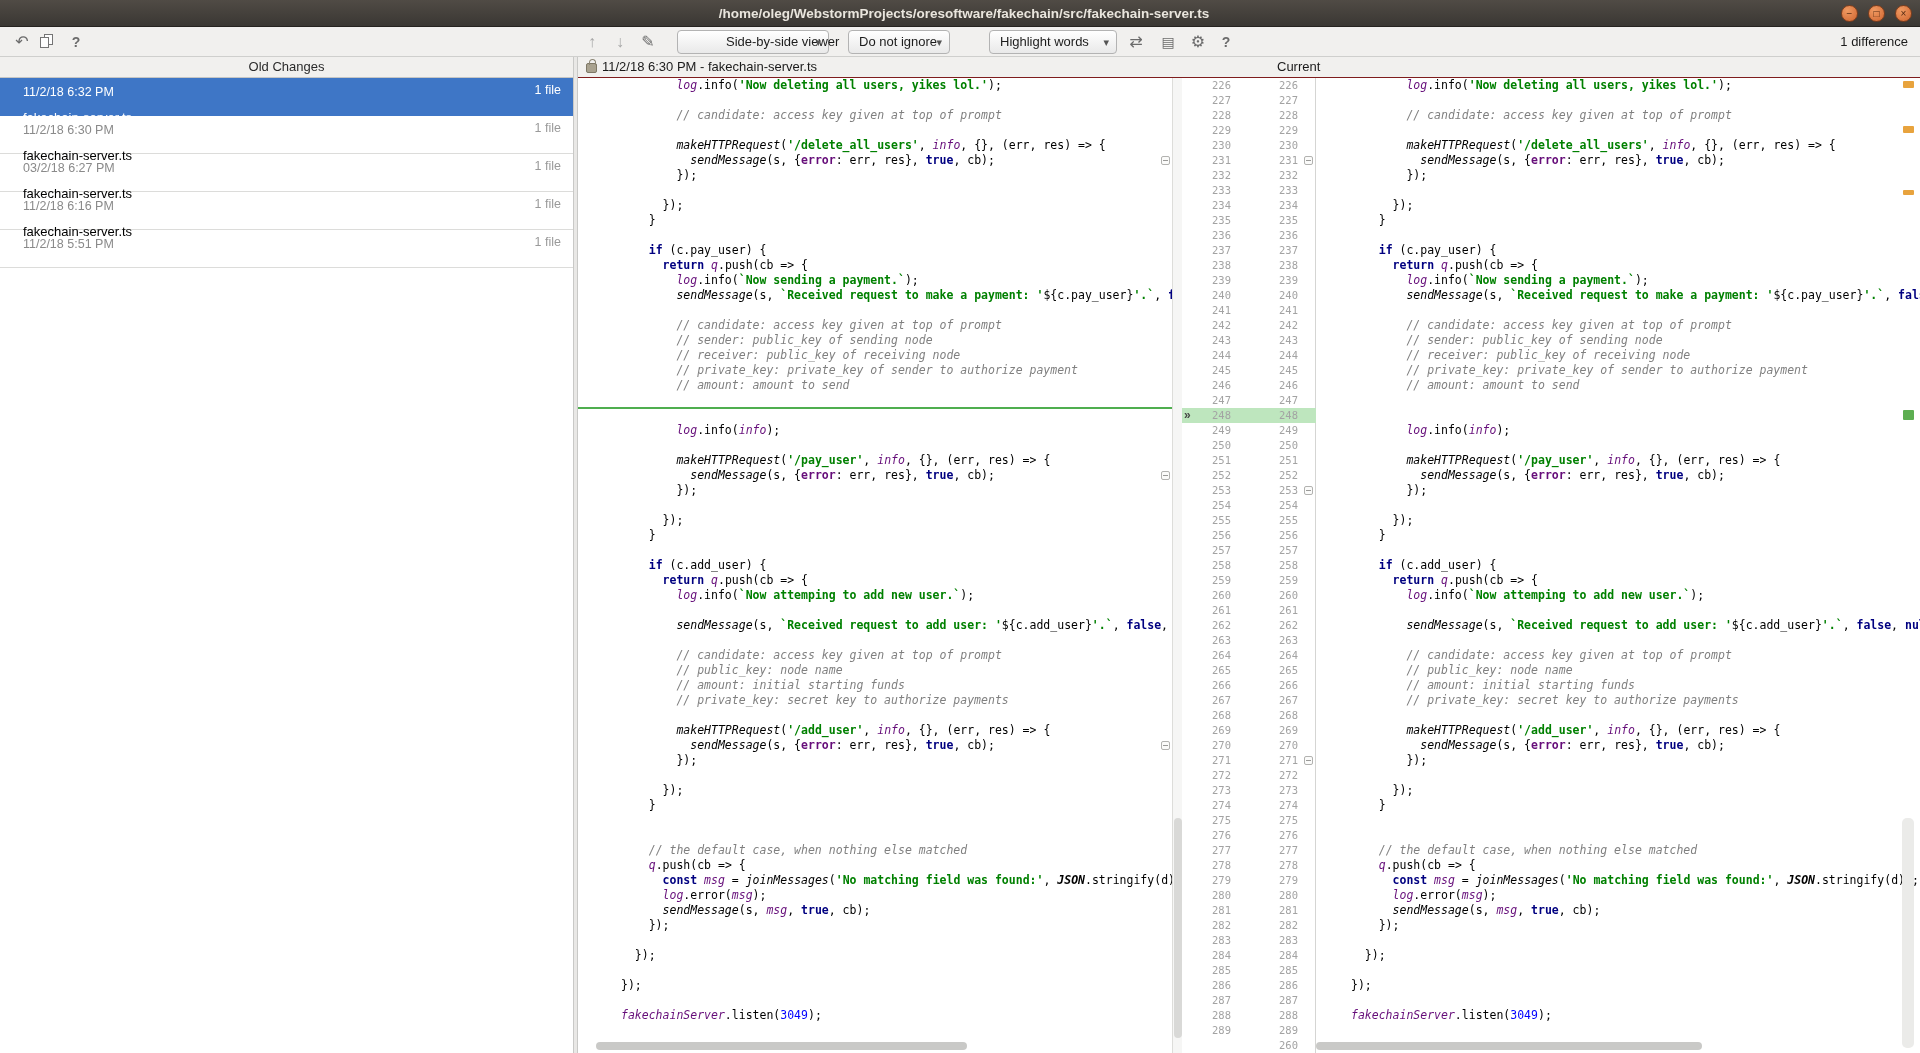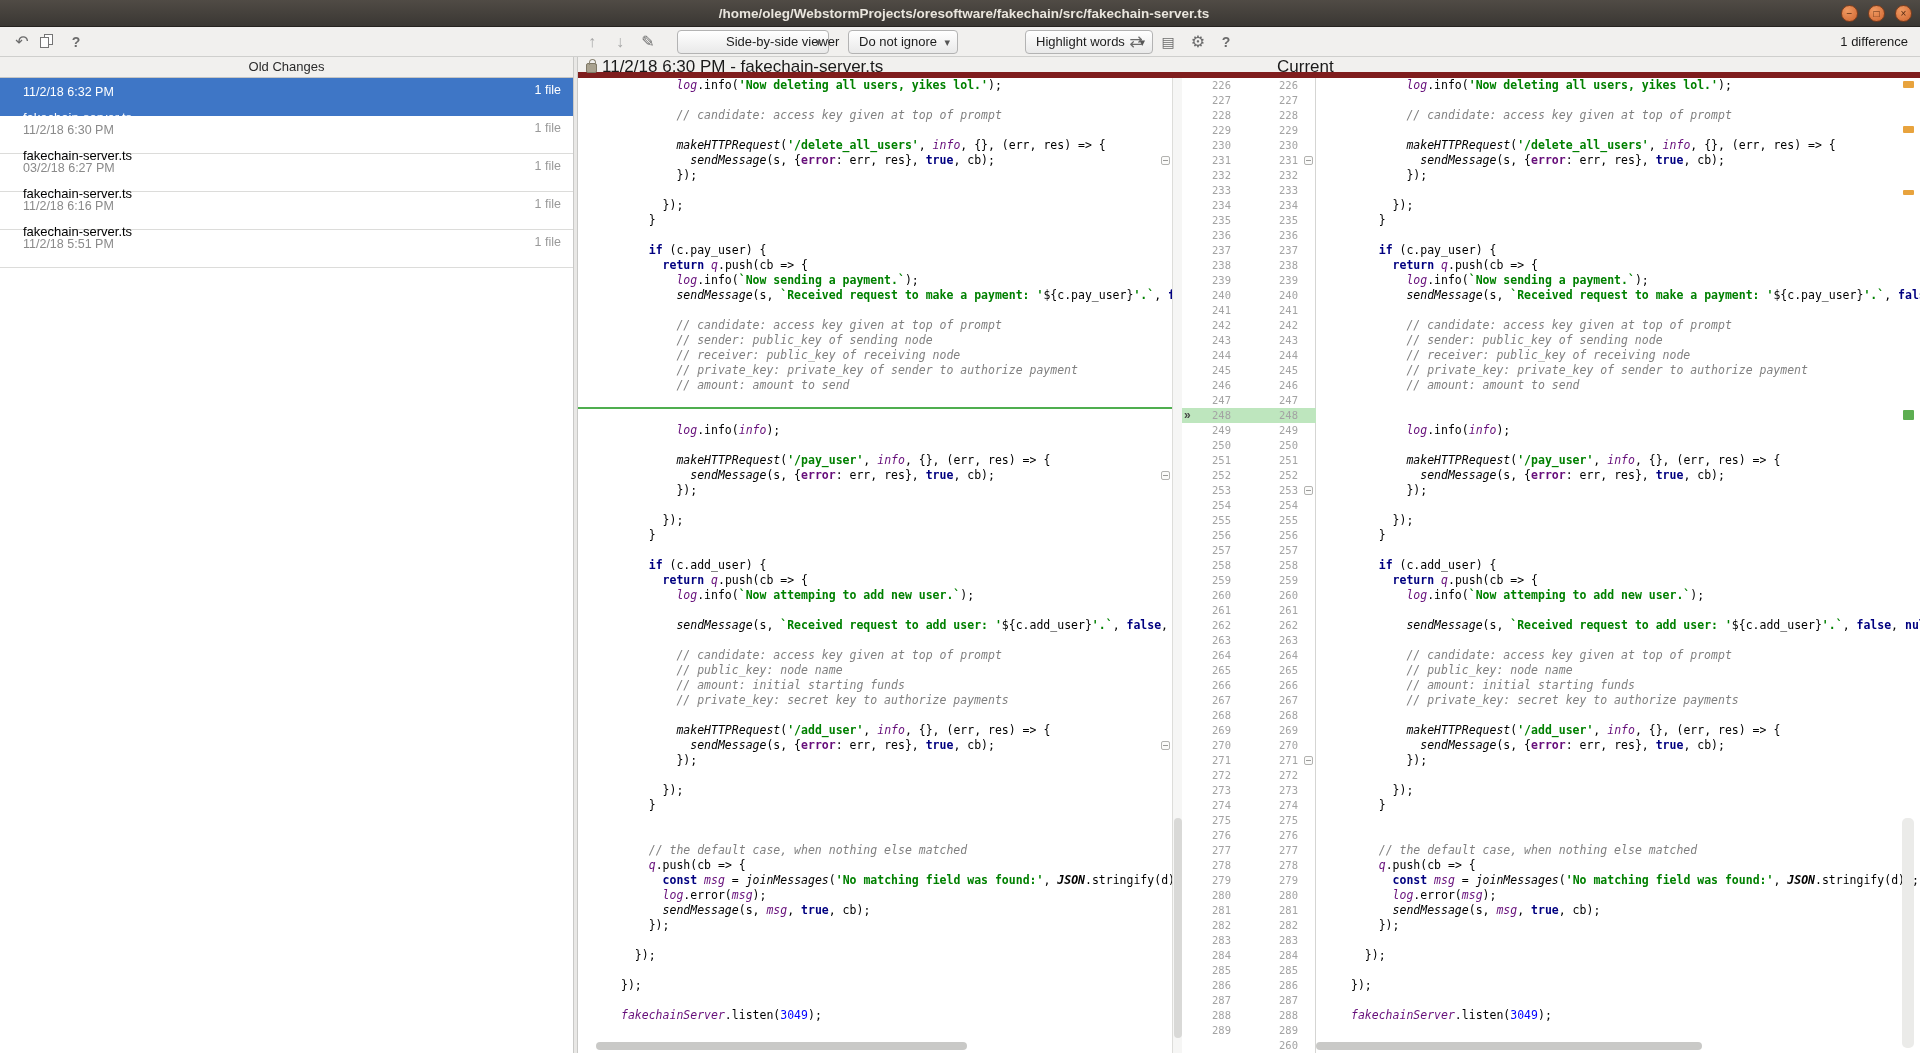--- a/index.html
+++ b/index.html
@@ -29,21 +29,21 @@
   .combo { position:absolute; top:3px; height:24px; background:linear-gradient(#ffffff,#e9e9e9);
     border:1px solid #b3b3b3; border-radius:4px; font-size:13px; color:#1c1c1c;
     line-height:22px; padding:0 24px 0 10px; white-space:nowrap; }
   .combo .arrow { position:absolute; right:7px; top:0; line-height:22px; color:#555; font-size:11px; }
   .diffcount { position:absolute; right:12px; top:0; height:30px; line-height:30px; font-size:13px; color:#1c1c1c; }
 
   
   .sidebar-header { position:absolute; left:0; top:57px; width:573px; height:21px; background:#f1f0ee;
     border-bottom:1px solid #c6c6c4; text-align:center; line-height:20px; font-size:13px; color:#2b2b2b; }
   .pane-headers { position:absolute; left:578px; top:57px; width:1342px; height:21px; background:#f1f0ee;
-    border-bottom:6px solid #7f1d1d; font-size:17px; color:#1a1a1a; }
+    border-bottom:1px solid #7f1d1d; font-size:13px; color:#1a1a1a; }
   .lh-text { position:absolute; left:24px; top:0; line-height:20px; white-space:nowrap; }
   .rh-text { position:absolute; left:699px; top:0; line-height:20px; white-space:nowrap; }
   .lock { position:absolute; left:8px; top:6px; width:11px; height:10px; background:#a9a28f;
     border:1px solid #7e7866; border-radius:2px; }
   .lock::before { content:""; position:absolute; left:2px; top:-5px; width:5px; height:5px;
     border:1.5px solid #8b8574; border-bottom:none; border-radius:4px 4px 0 0; }
 
   
   .sidebar { position:absolute; left:0; top:78px; width:573px; bottom:0; background:#ffffff; overflow:hidden; }
   .hist-item { position:relative; height:38px; padding:4px 10px 0 23px; border-bottom:1px solid #dcdcda; cursor:default; }
@@ -126,25 +126,25 @@
     <div class="tbtn" style="left:64px;font-weight:bold;font-size:14px;">?</div>
 
     <div class="tbtn dim" style="left:580px;">↑</div>
     <div class="tbtn dim" style="left:608px;">↓</div>
     <div class="tbtn" style="left:636px;">✎</div>
 
     <div class="combo" style="left:677px;width:152px;padding-left:48px;">
       <span>Side-by-side viewer</span>
       <span class="arrow">▾</span>
     </div>
-    <div class="combo" style="left:848px;width:110px;">
+    <div class="combo" style="left:848px;width:102px;">
       <span>Do not ignore</span>
       <span class="arrow">▾</span>
     </div>
-    <div class="combo" style="left:989px;width:128px;margin-left:36px;">
+    <div class="combo" style="left:989px;width:128px;">
       <span>Highlight words</span>
       <span class="arrow">▾</span>
     </div>
 
     <div class="tbtn" style="left:1124px;">⇄</div>
     <div class="tbtn" style="left:1156px;font-size:14px;">▤</div>
     <div class="tbtn" style="left:1186px;">⚙</div>
     <div class="tbtn" style="left:1214px;font-weight:bold;font-size:14px;">?</div>
 
     <div class="diffcount">1 difference</div>

